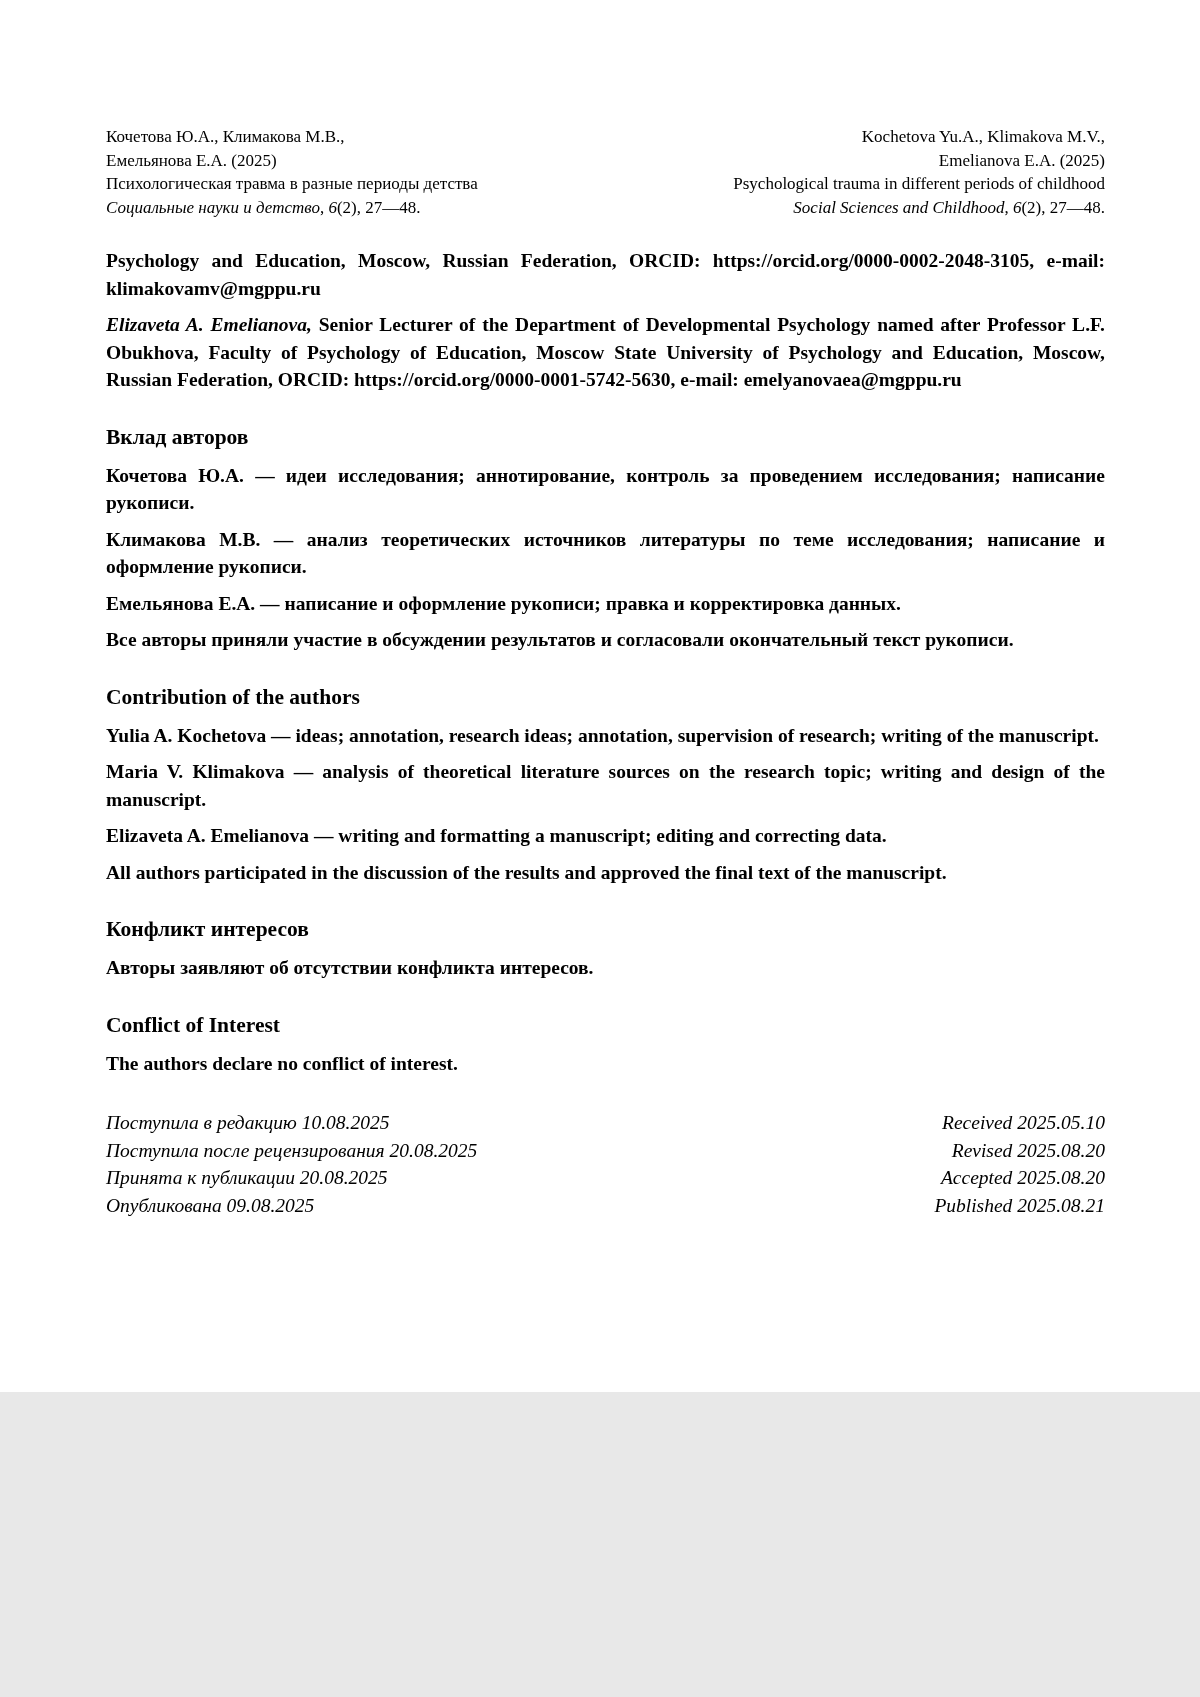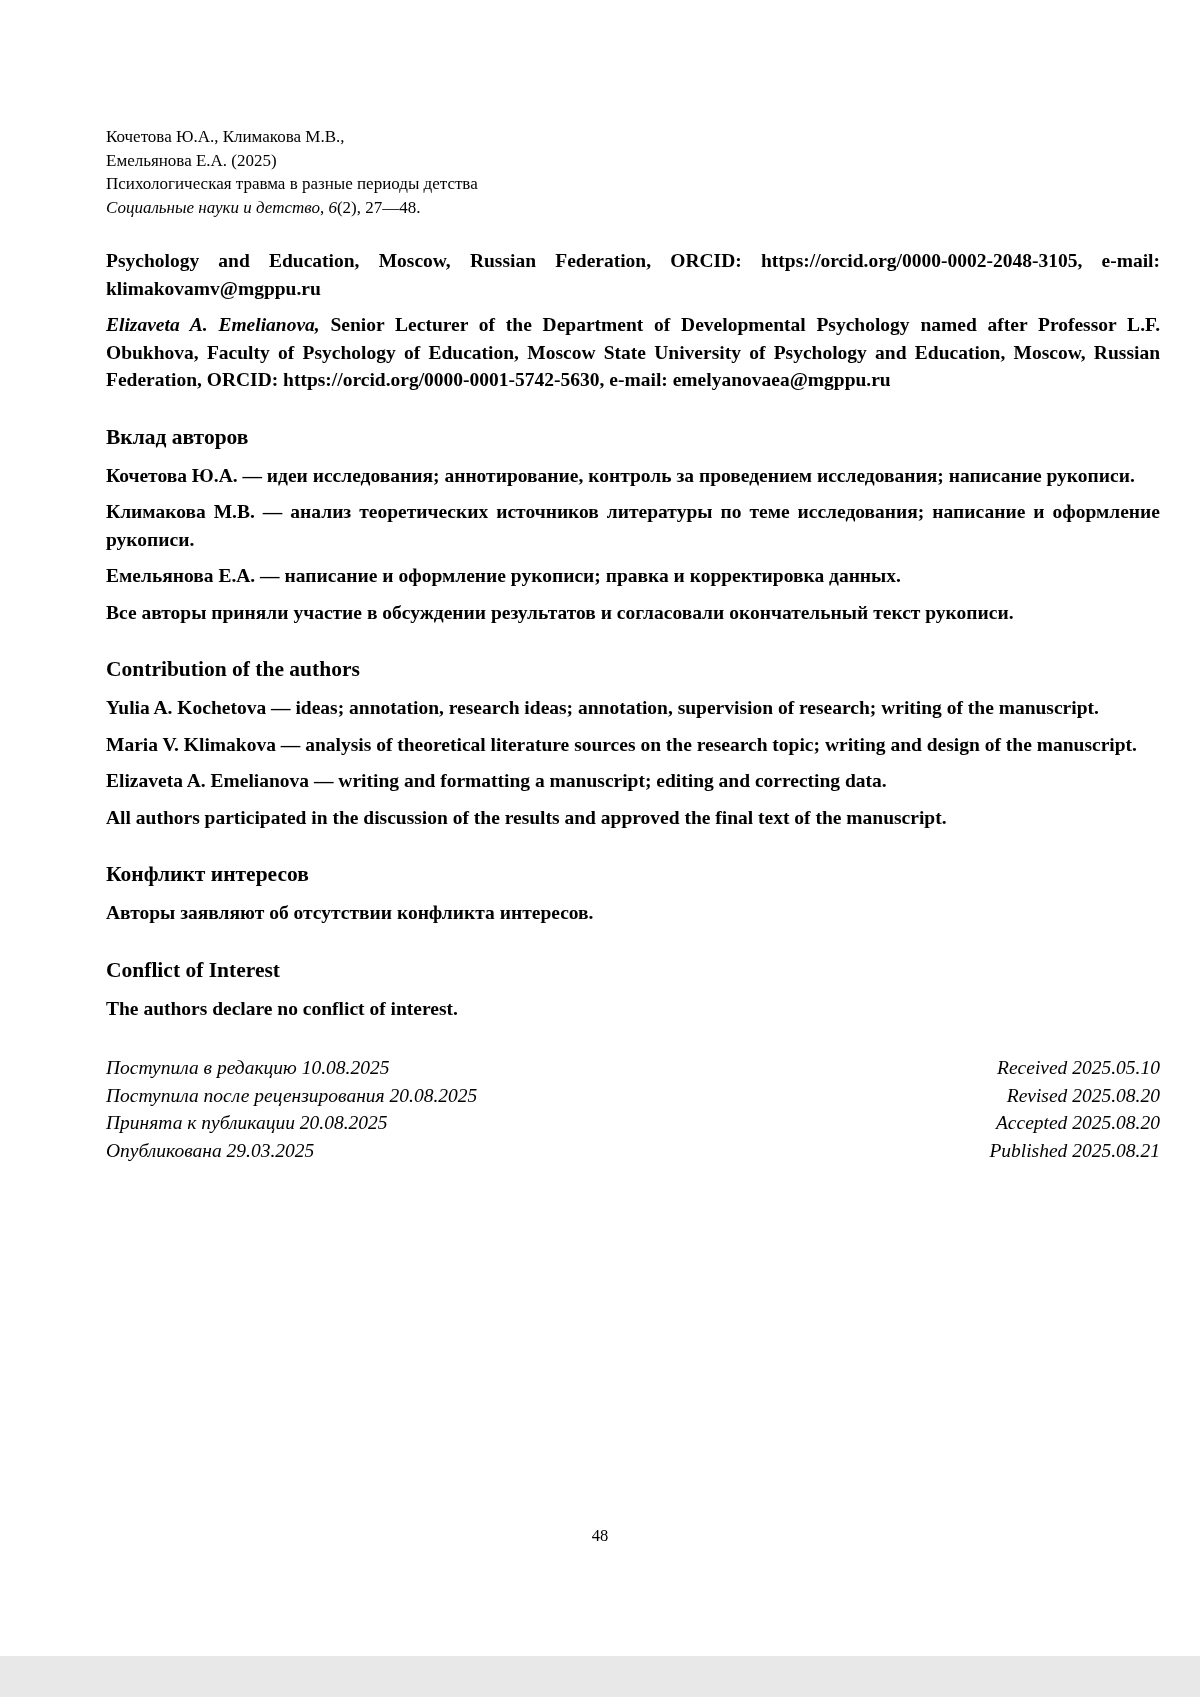--- a/index.html
+++ b/index.html
@@ -1,25 +1,25 @@
 <!DOCTYPE html>
 <html><head>
 <meta charset="utf-8">
 <style>
   html, body { margin: 0; padding: 0; background: #e8e8e8; }
   .page {
     position: relative;
     width: 1200px;
-    height: 1656px;
+    height: 1392px;
     margin: 0 auto;
     background: #ffffff;
     color: #000000;
     font-family: "Liberation Serif", serif;
     box-sizing: border-box;
-    padding: 125px 40px 0 106px;
+    padding: 125px 95px 0 106px;
     overflow: hidden;
   }
   .cite-header {
     display: flex;
     justify-content: space-between;
     font-size: 17px;
     line-height: 23.5px;
     margin-bottom: 28px;
   }
   .cite-left { text-align: left; }
@@ -63,20 +63,26 @@
 
 <div class="page">
 
   <div class="cite-header">
     <div class="cite-left">
       <div>Кочетова Ю.А., Климакова М.В.,</div>
       <div>Емельянова Е.А. (2025)</div>
       <div>Психологическая травма в разные периоды детства</div>
       <div><em>Социальные науки и детство</em><span>, </span><em>6</em><span>(2), 27—48.</span></div>
     </div>
+    <div class="cite-right">
+      <div>Kochetova Yu.A., Klimakova M.V.,</div>
+      <div>Emelianova E.A. (2025)</div>
+      <div>Psychological trauma in different periods of childhood</div>
+      <div><em>Social Sciences and Childhood</em><span>, </span><em>6</em><span>(2), 27—48.</span></div>
+    </div>
   </div>
 
   <div class="content">
 
     <p>Psychology and Education, Moscow, Russian Federation, ORCID: https://orcid.org/0000-0002-2048-3105, e-mail: klimakovamv@mgppu.ru</p>
 
     <p><em>Elizaveta A. Emelianova,</em><span> Senior Lecturer of the Department of Developmental Psychology named after Professor L.F. Obukhova, Faculty of Psychology of Education, Moscow State University of Psychology and Education, Moscow, Russian Federation, ORCID: https://orcid.org/0000-0001-5742-5630, e-mail: emelyanovaea@mgppu.ru</span></p>
 
     <h2>Вклад авторов</h2>
     <p>Кочетова Ю.А. — идеи исследования; аннотирование, контроль за проведением исследования; написание рукописи.</p>
@@ -103,21 +109,21 @@
       </div>
       <div class="date-row">
         <span>Поступила после рецензирования 20.08.2025</span>
         <span>Revised 2025.08.20</span>
       </div>
       <div class="date-row">
         <span>Принята к публикации 20.08.2025</span>
         <span>Accepted 2025.08.20</span>
       </div>
       <div class="date-row">
-        <span>Опубликована 29.03.2025</span>
+        <span>Опубликована 09.08.2025</span>
         <span>Published 2025.08.21</span>
       </div>
     </div>
 
   </div>
 
   <div class="page-number">48</div>
 
 </div>
 

